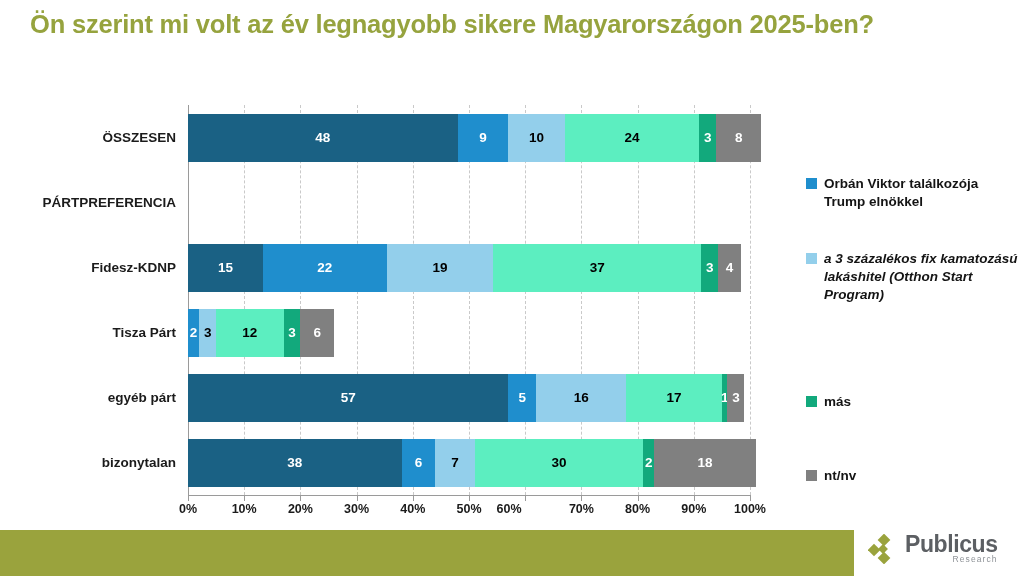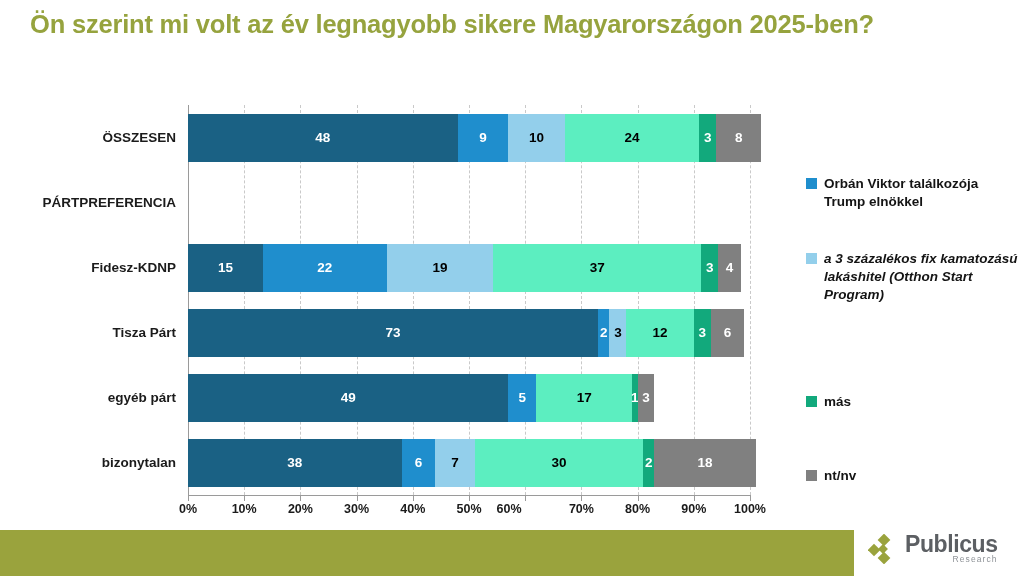--- a/index.html
+++ b/index.html
@@ -279,45 +279,45 @@
           <span class="seg-val">37</span>
         </div>
         <div class="seg" style="width: 16.86px; background: rgb(18, 169, 124); color: rgb(255, 255, 255);">
           <span class="seg-val">3</span>
         </div>
         <div class="seg" style="width: 22.48px; background: rgb(128, 128, 128); color: rgb(255, 255, 255);">
           <span class="seg-val">4</span>
         </div>
       </div>
       <div class="bar-row" style="top: 203.5px;">
-        <div class="seg" style="width: 410.26px; background: rgb(26, 97, 132); color: rgb(255, 255, 255);">
-          <span class="seg-val">73</span>
-        </div>
         <div class="seg" style="width: 11.24px; background: rgb(31, 142, 205); color: rgb(255, 255, 255);">
           <span class="seg-val">2</span>
         </div>
         <div class="seg" style="width: 16.86px; background: rgb(147, 207, 235); color: rgb(0, 0, 0);">
           <span class="seg-val">3</span>
         </div>
         <div class="seg" style="width: 67.44px; background: rgb(92, 238, 192); color: rgb(0, 0, 0);">
           <span class="seg-val">12</span>
         </div>
         <div class="seg" style="width: 16.86px; background: rgb(18, 169, 124); color: rgb(255, 255, 255);">
           <span class="seg-val">3</span>
         </div>
         <div class="seg" style="width: 33.72px; background: rgb(128, 128, 128); color: rgb(255, 255, 255);">
           <span class="seg-val">6</span>
         </div>
       </div>
       <div class="bar-row" style="top: 268.5px;">
         <div class="seg" style="width: 320.34px; background: rgb(26, 97, 132); color: rgb(255, 255, 255);">
-          <span class="seg-val">49</span>
+          <span class="seg-val">57</span>
         </div>
         <div class="seg" style="width: 28.1px; background: rgb(31, 142, 205); color: rgb(255, 255, 255);">
           <span class="seg-val">5</span>
+        </div>
+        <div class="seg" style="width: 89.92px; background: rgb(147, 207, 235); color: rgb(0, 0, 0);">
+          <span class="seg-val">16</span>
         </div>
         <div class="seg" style="width: 95.54px; background: rgb(92, 238, 192); color: rgb(0, 0, 0);">
           <span class="seg-val">17</span>
         </div>
         <div class="seg" style="width: 5.62px; background: rgb(18, 169, 124); color: rgb(255, 255, 255);">
           <span class="seg-val">1</span>
         </div>
         <div class="seg" style="width: 16.86px; background: rgb(128, 128, 128); color: rgb(255, 255, 255);">
           <span class="seg-val">3</span>
         </div>

